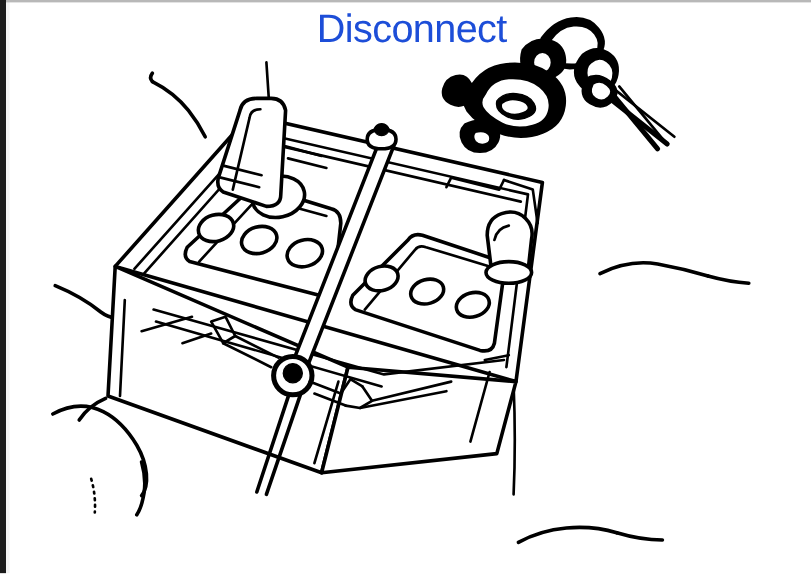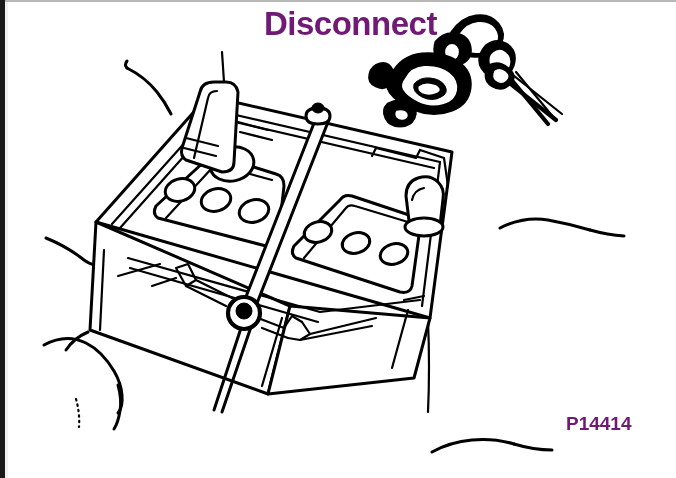--- a/index.html
+++ b/index.html
@@ -45,22 +45,22 @@
   }
   #art {
     position: absolute;
     left: 0;
     top: 0;
     width: 676px;
     height: 478px;
   }
   .label {
     position: absolute;
-    color: #701a75;
-    font-weight: bold;
+    color: #1d4ed8;
+    font-weight: normal;
     white-space: pre;
   }
   #disconnect-label {
     left: 264px;
     top: 4px;
     font-size: 33px;
     letter-spacing: -0.5px;
     line-height: 40px;
   }
   #figure-code-label {
@@ -242,15 +242,14 @@
       <path class="ink w2" d="M516 72 L554 118"></path>
 
       <path class="ink-fill w2" d="M488 66 q10 -6 20 2 q10 8 2 16 q-8 8 -18 2 q-10 -6 -4 -20 Z"></path>
       <path class="white-fill ink w1" d="M494 70 q6 -4 12 1 q6 5 1 10 q-5 5 -11 1 q-6 -4 -2 -12 Z"></path>
     </g>
 
   </svg>
 
   <div class="label" id="disconnect-label">Disconnect</div>
 
-  <div class="label" id="figure-code-label">P14414</div>
 
 </div>
 
 </body></html>

